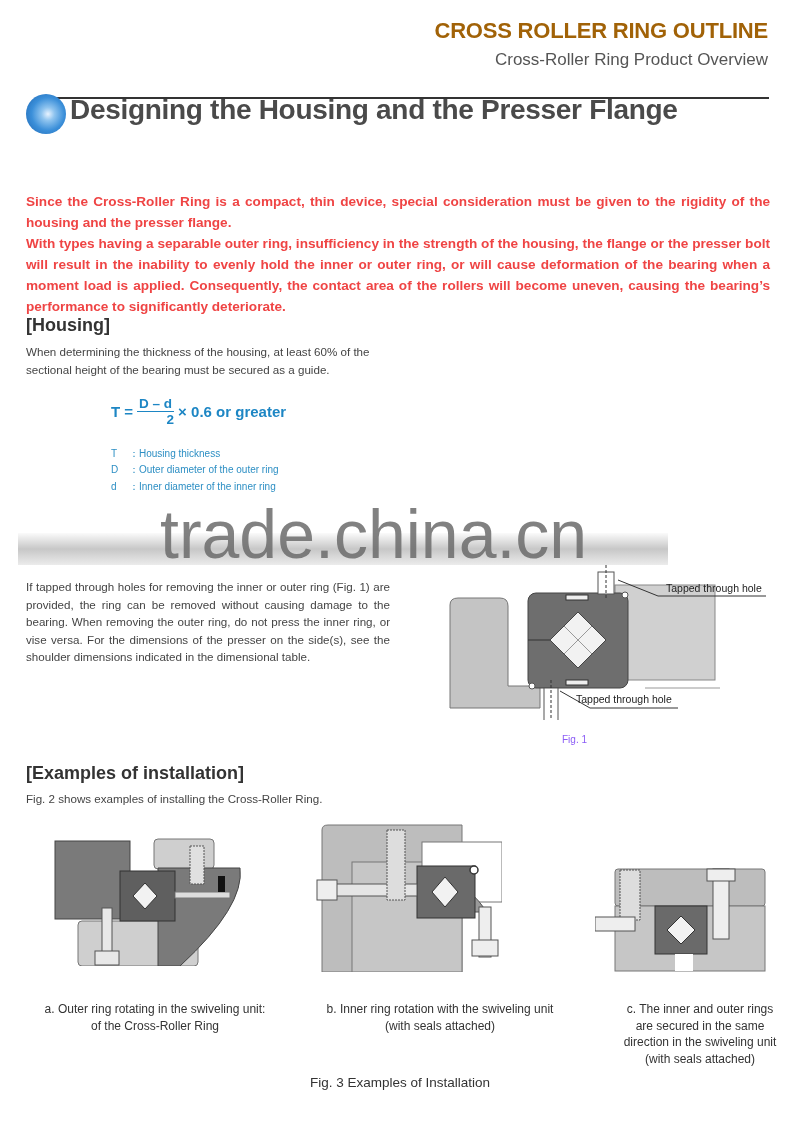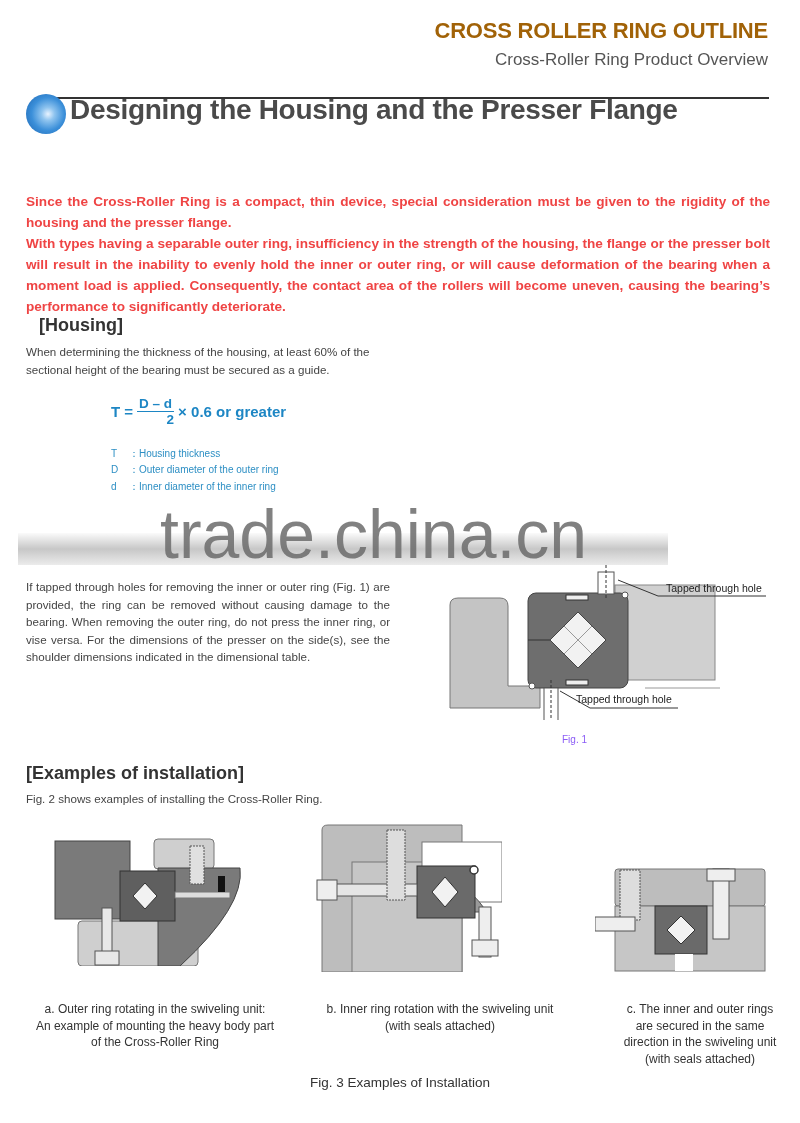--- a/index.html
+++ b/index.html
@@ -13,21 +13,21 @@
   .orb { left: 26px; top: 94px; width: 40px; height: 40px; border-radius: 50%;
          background: radial-gradient(circle at 55% 50%, #e8f3ff 0%, #8fc4ef 22%, #3b8fd9 55%, #1d64b0 100%); }
   .sec-title { left: 70px; top: 94px; font-size: 28px; font-weight: bold; color: #4a4a4a; letter-spacing: -0.3px; }
 
   .intro { left: 26px; top: 143px; width: 744px; font-size: 13.6px; font-weight: bold; line-height: 21px; color: #ef4444; text-align: justify; margin-top: 48px; }
   .intro p { margin: 0; }
 
   .h2 { font-size: 18px; font-weight: bold; color: #333; }
   .body-txt { font-size: 11.6px; line-height: 17.5px; color: #444; }
 
-  .housing-h { left: 39px; top: 315px; }
+  .housing-h { left: 26px; top: 315px; }
   .housing-p { left: 26px; top: 343px; width: 370px; }
 
   .formula { left: 111px; top: 396px; color: #1d86c4; font-weight: bold; font-size: 15px; display: flex; align-items: center; }
   .frac { display: inline-flex; flex-direction: column; align-items: flex-end; margin: 0 4px; font-size: 13.5px; line-height: 15px; }
   .frac .num { border-bottom: 1.5px solid #1d86c4; padding: 0 2px; }
   .legend { left: 111px; top: 446px; font-size: 10px; line-height: 16.4px; color: #2d8fc4; }
   .legend .k { display: inline-block; width: 18px; }
 
   .wm-band { left: 18px; top: 533px; width: 650px; height: 32px;
              background: linear-gradient(180deg, #fafafa 0%, #bdbdbd 50%, #e8e8e8 100%); opacity: 0.85; }
@@ -160,21 +160,20 @@
   <polygon points="86,52 100,66 86,80 72,66" fill="#f2f2f2" stroke="#333"></polygon>
   <rect x="25" y="6" width="20" height="50" fill="#ddd" stroke="#555" stroke-dasharray="2,1"></rect>
   <rect x="0" y="53" width="40" height="14" fill="#eee" stroke="#555"></rect>
   <rect x="118" y="5" width="16" height="70" fill="#eee" stroke="#555"></rect>
   <rect x="112" y="5" width="28" height="12" fill="#eee" stroke="#555"></rect>
   <rect x="80" y="90" width="18" height="17" fill="#fff"></rect>
 </svg>
 
 <div class="abs cap cap-a">
   <div>a. Outer ring rotating in the swiveling unit:</div>
-  <div>An example of mounting the heavy body part</div>
   <div>of the Cross-Roller Ring</div>
 </div>
 <div class="abs cap cap-b">
   <div>b. Inner ring rotation with the swiveling unit</div>
   <div>(with seals attached)</div>
 </div>
 <div class="abs cap cap-c">
   <div>c. The inner and outer rings</div>
   <div>are secured in the same</div>
   <div>direction in the swiveling unit</div>

